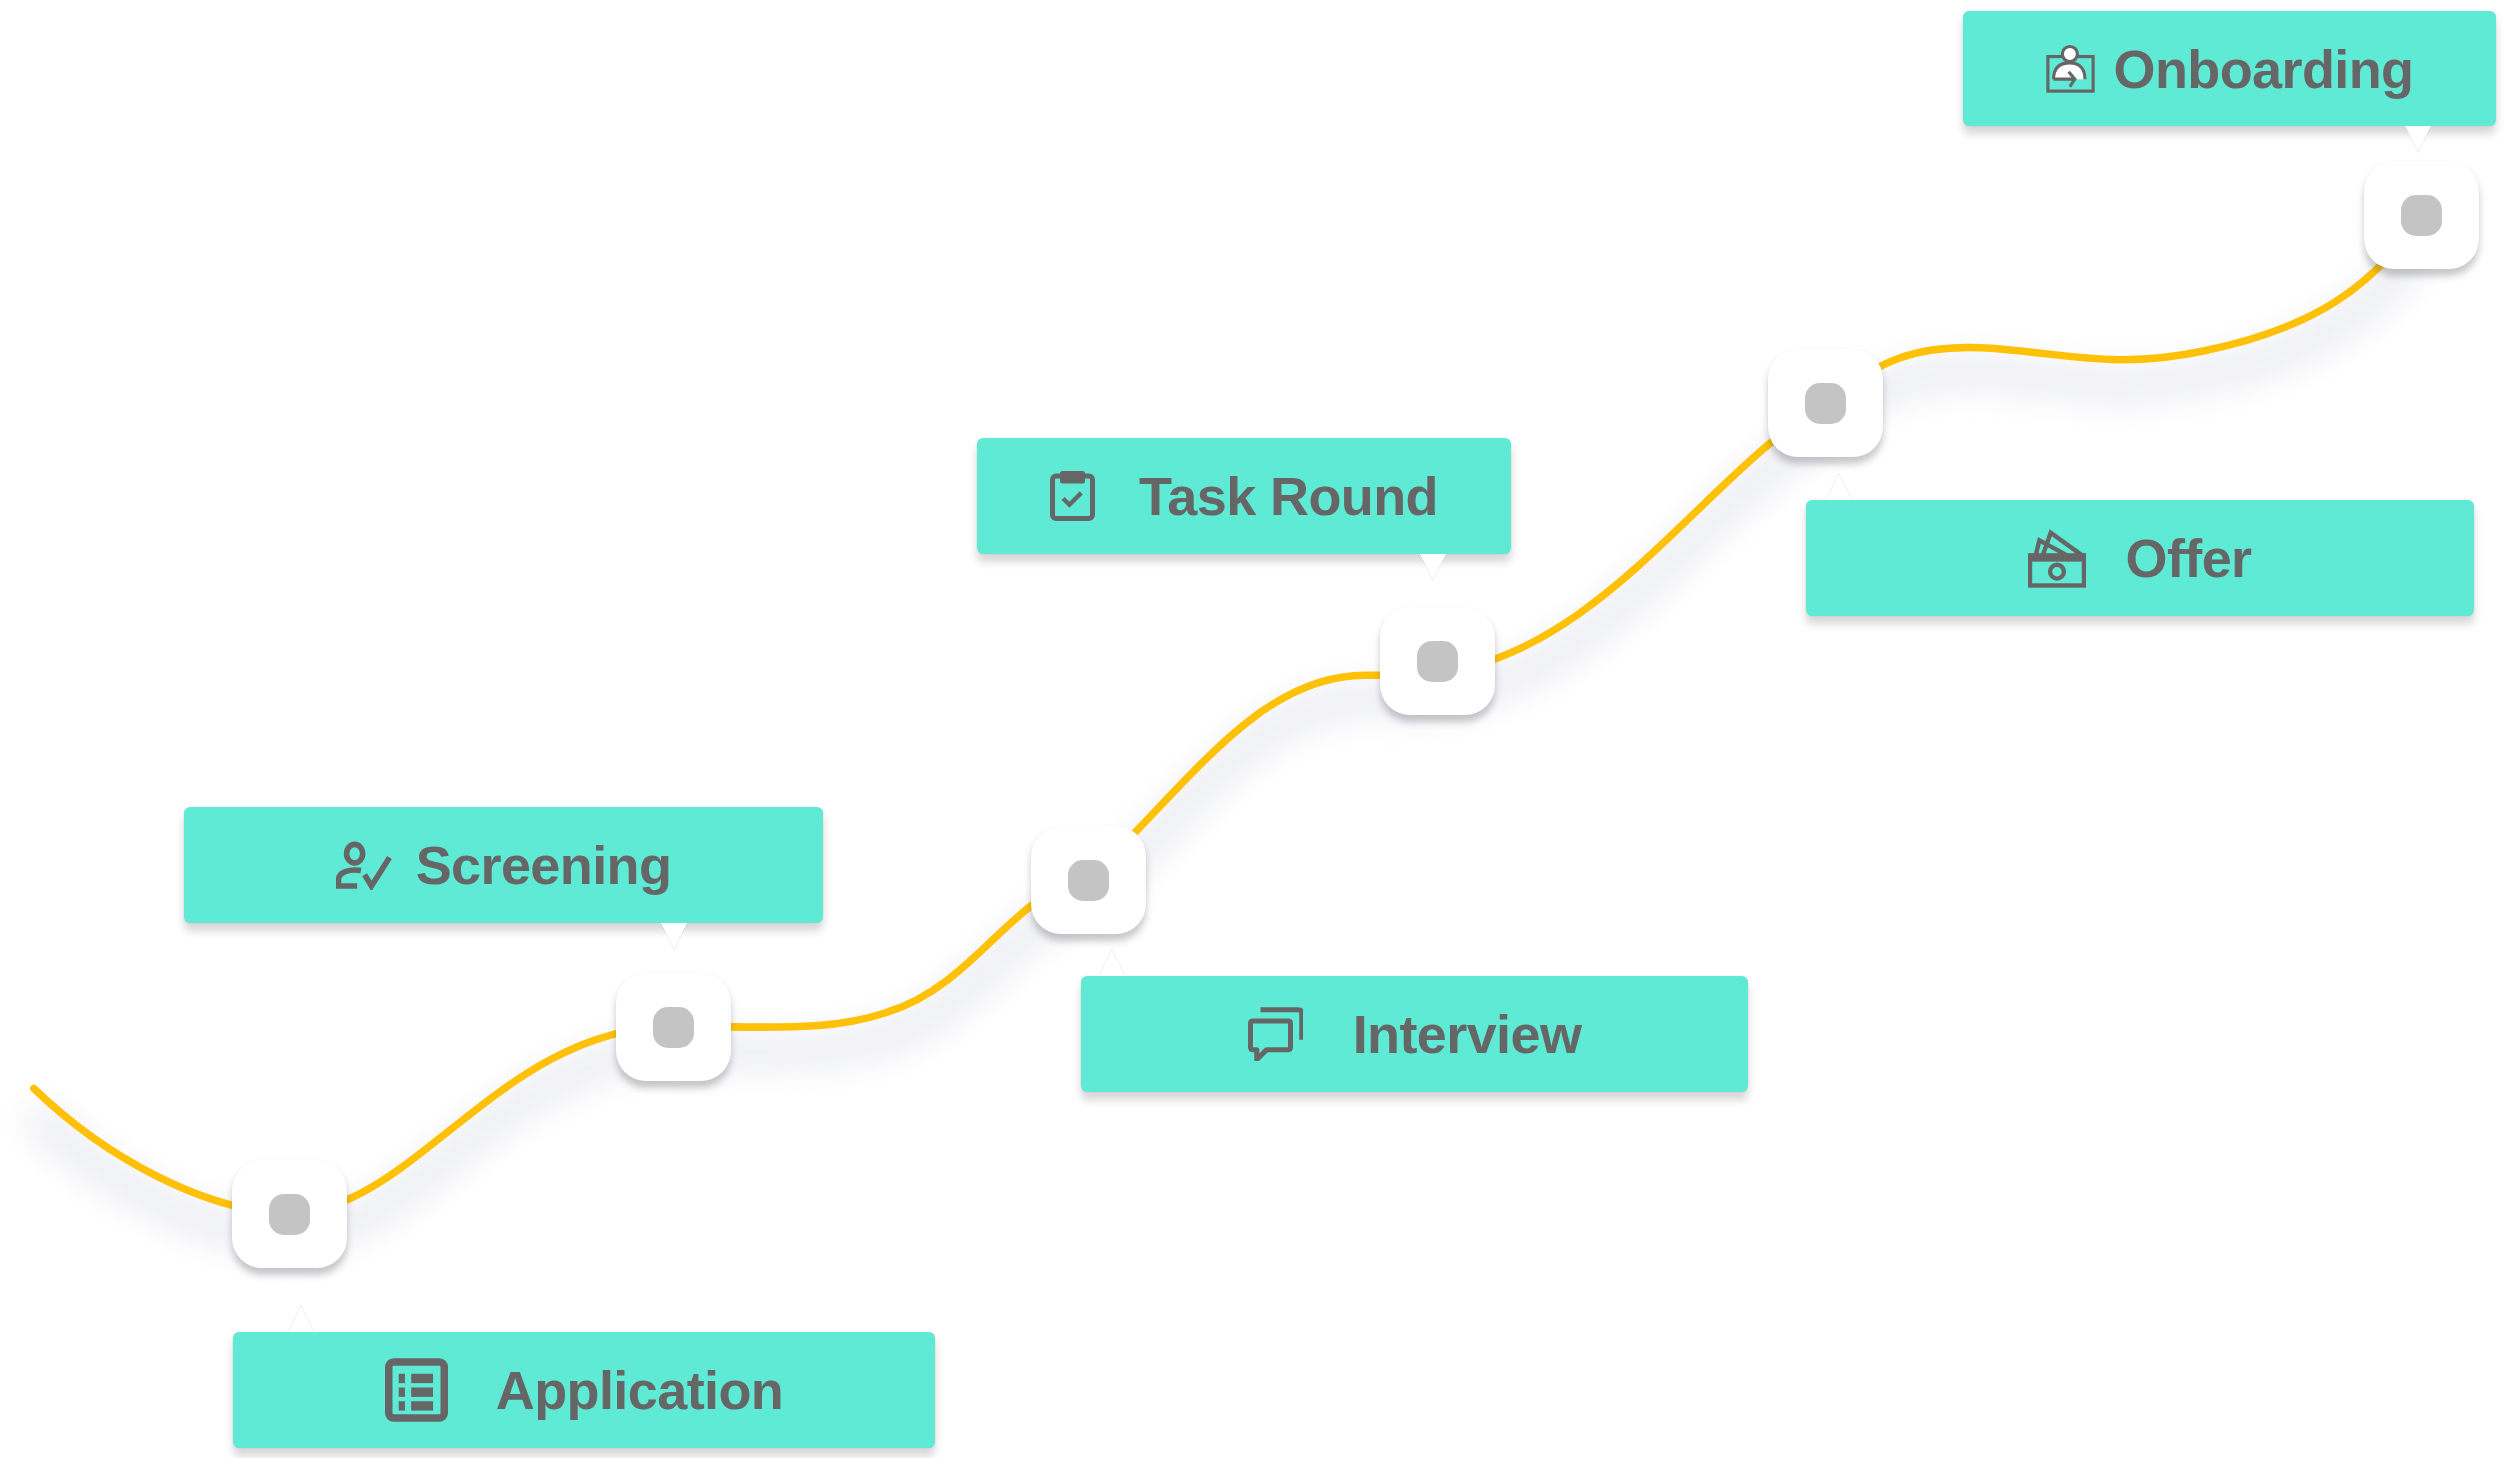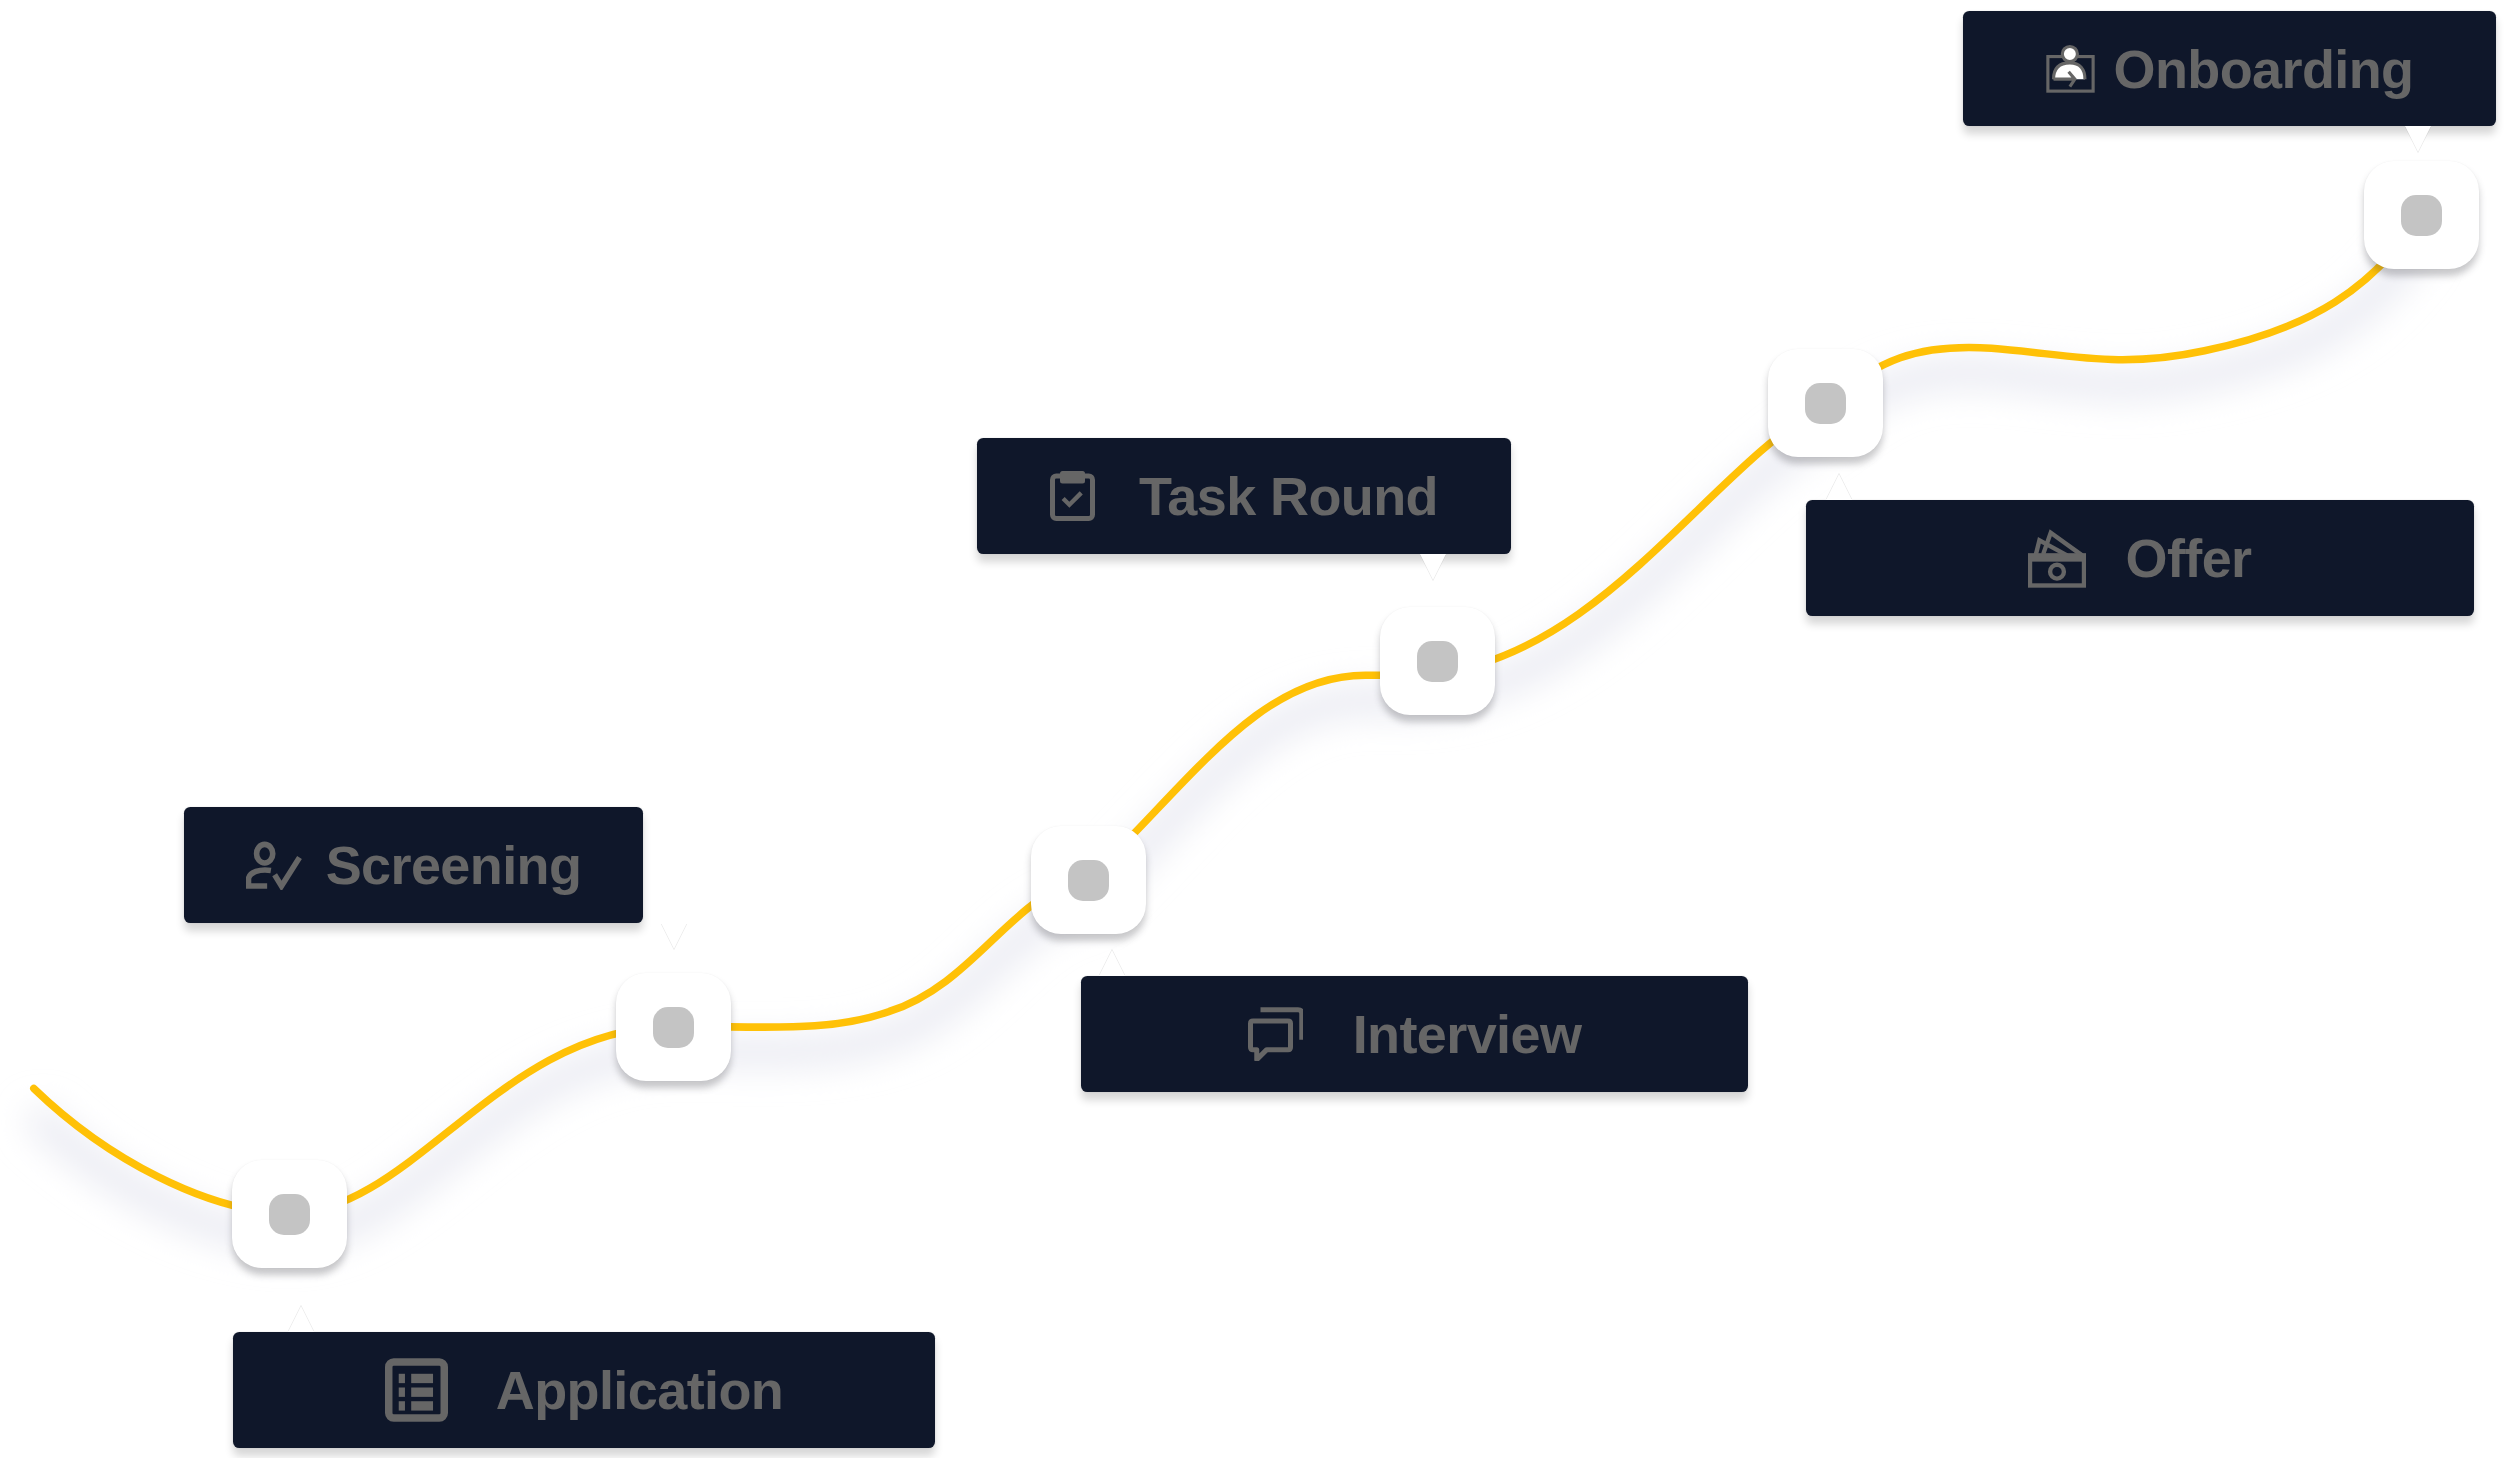--- a/index.html
+++ b/index.html
@@ -7,21 +7,21 @@
   #canvas { position:absolute; left:0; top:0; width:2512px; height:1458px; }
   svg.curve { position:absolute; left:0; top:0; width:2512px; height:1458px; overflow:visible; }
   .node {
     position:absolute; width:115px; height:108px; margin-left:-57px; margin-top:-54px;
     background:#ffffff; border-radius:30px;
     box-shadow: 0 6.3px 7.5px rgba(60,60,70,0.28), 0 0 1.3px rgba(0,0,0,0.06);
     display:flex; align-items:center; justify-content:center;
   }
   .node .dot { width:41px; height:41px; border-radius:15px; background:#c4c4c4; }
   .card {
-    position:absolute; background:#0f172a; border-radius:6.3px;
+    position:absolute; background:#5eead4; border-radius:6.3px;
     box-shadow: 0 7.5px 8.8px rgba(0,0,0,0.16), 0 0 1.9px rgba(0,0,0,0.12);
     display:flex; align-items:center; justify-content:center; gap:21px;
   }
   .card .tail {
     position:absolute; width:0; height:0;
     border-left:13.8px solid transparent; border-right:13.8px solid transparent;
   }
   .card .tail.up { top:-26px; border-bottom:26px solid #ffffff; filter: drop-shadow(0 -0.6px 0.6px rgba(0,0,0,0.12)); }
   .card .tail.down { bottom:-26px; border-top:26px solid #ffffff; filter: drop-shadow(0 1.3px 0.6px rgba(0,0,0,0.12)); }
   .card .icon { display:block; flex:0 0 auto; }
@@ -68,21 +68,21 @@
       <rect x="22" y="25" width="10" height="15" fill="#666"></rect>
         <rect x="42" y="25" width="35" height="15" fill="#666"></rect>
       <rect x="22" y="47" width="10" height="15" fill="#666"></rect>
         <rect x="42" y="47" width="35" height="15" fill="#666"></rect>
       <rect x="22" y="69" width="10" height="15" fill="#666"></rect>
         <rect x="42" y="69" width="35" height="15" fill="#666"></rect>
     </svg>
     <span class="label" style="color: rgb(102, 102, 102);">Application</span>
   </div>
 
-  <div class="card" style="left:184px; top:807px; width:459px; height:116px; gap:24px;">
+  <div class="card" style="left:184px; top:807px; width:639px; height:116px; gap:24px;">
     <div class="tail down" style="left:477px;"></div>
     <svg class="icon" width="56" height="49" viewBox="0 0 90 78">
       <ellipse cx="30" cy="20" rx="13" ry="15" fill="none" stroke="#666" stroke-width="9"></ellipse>
       <path d="M40 47 C22 44 6 50 4 60 L4 72 L34 72" fill="none" stroke="#666" stroke-width="9"></path>
       <path d="M46 54 L57 72 L86 26" fill="none" stroke="#666" stroke-width="9"></path>
     </svg>
     <span class="label" style="color: rgb(102, 102, 102);">Screening</span>
   </div>
 
   <div class="card" style="left:1081px; top:976px; width:667px; height:116px; gap:50px;">

